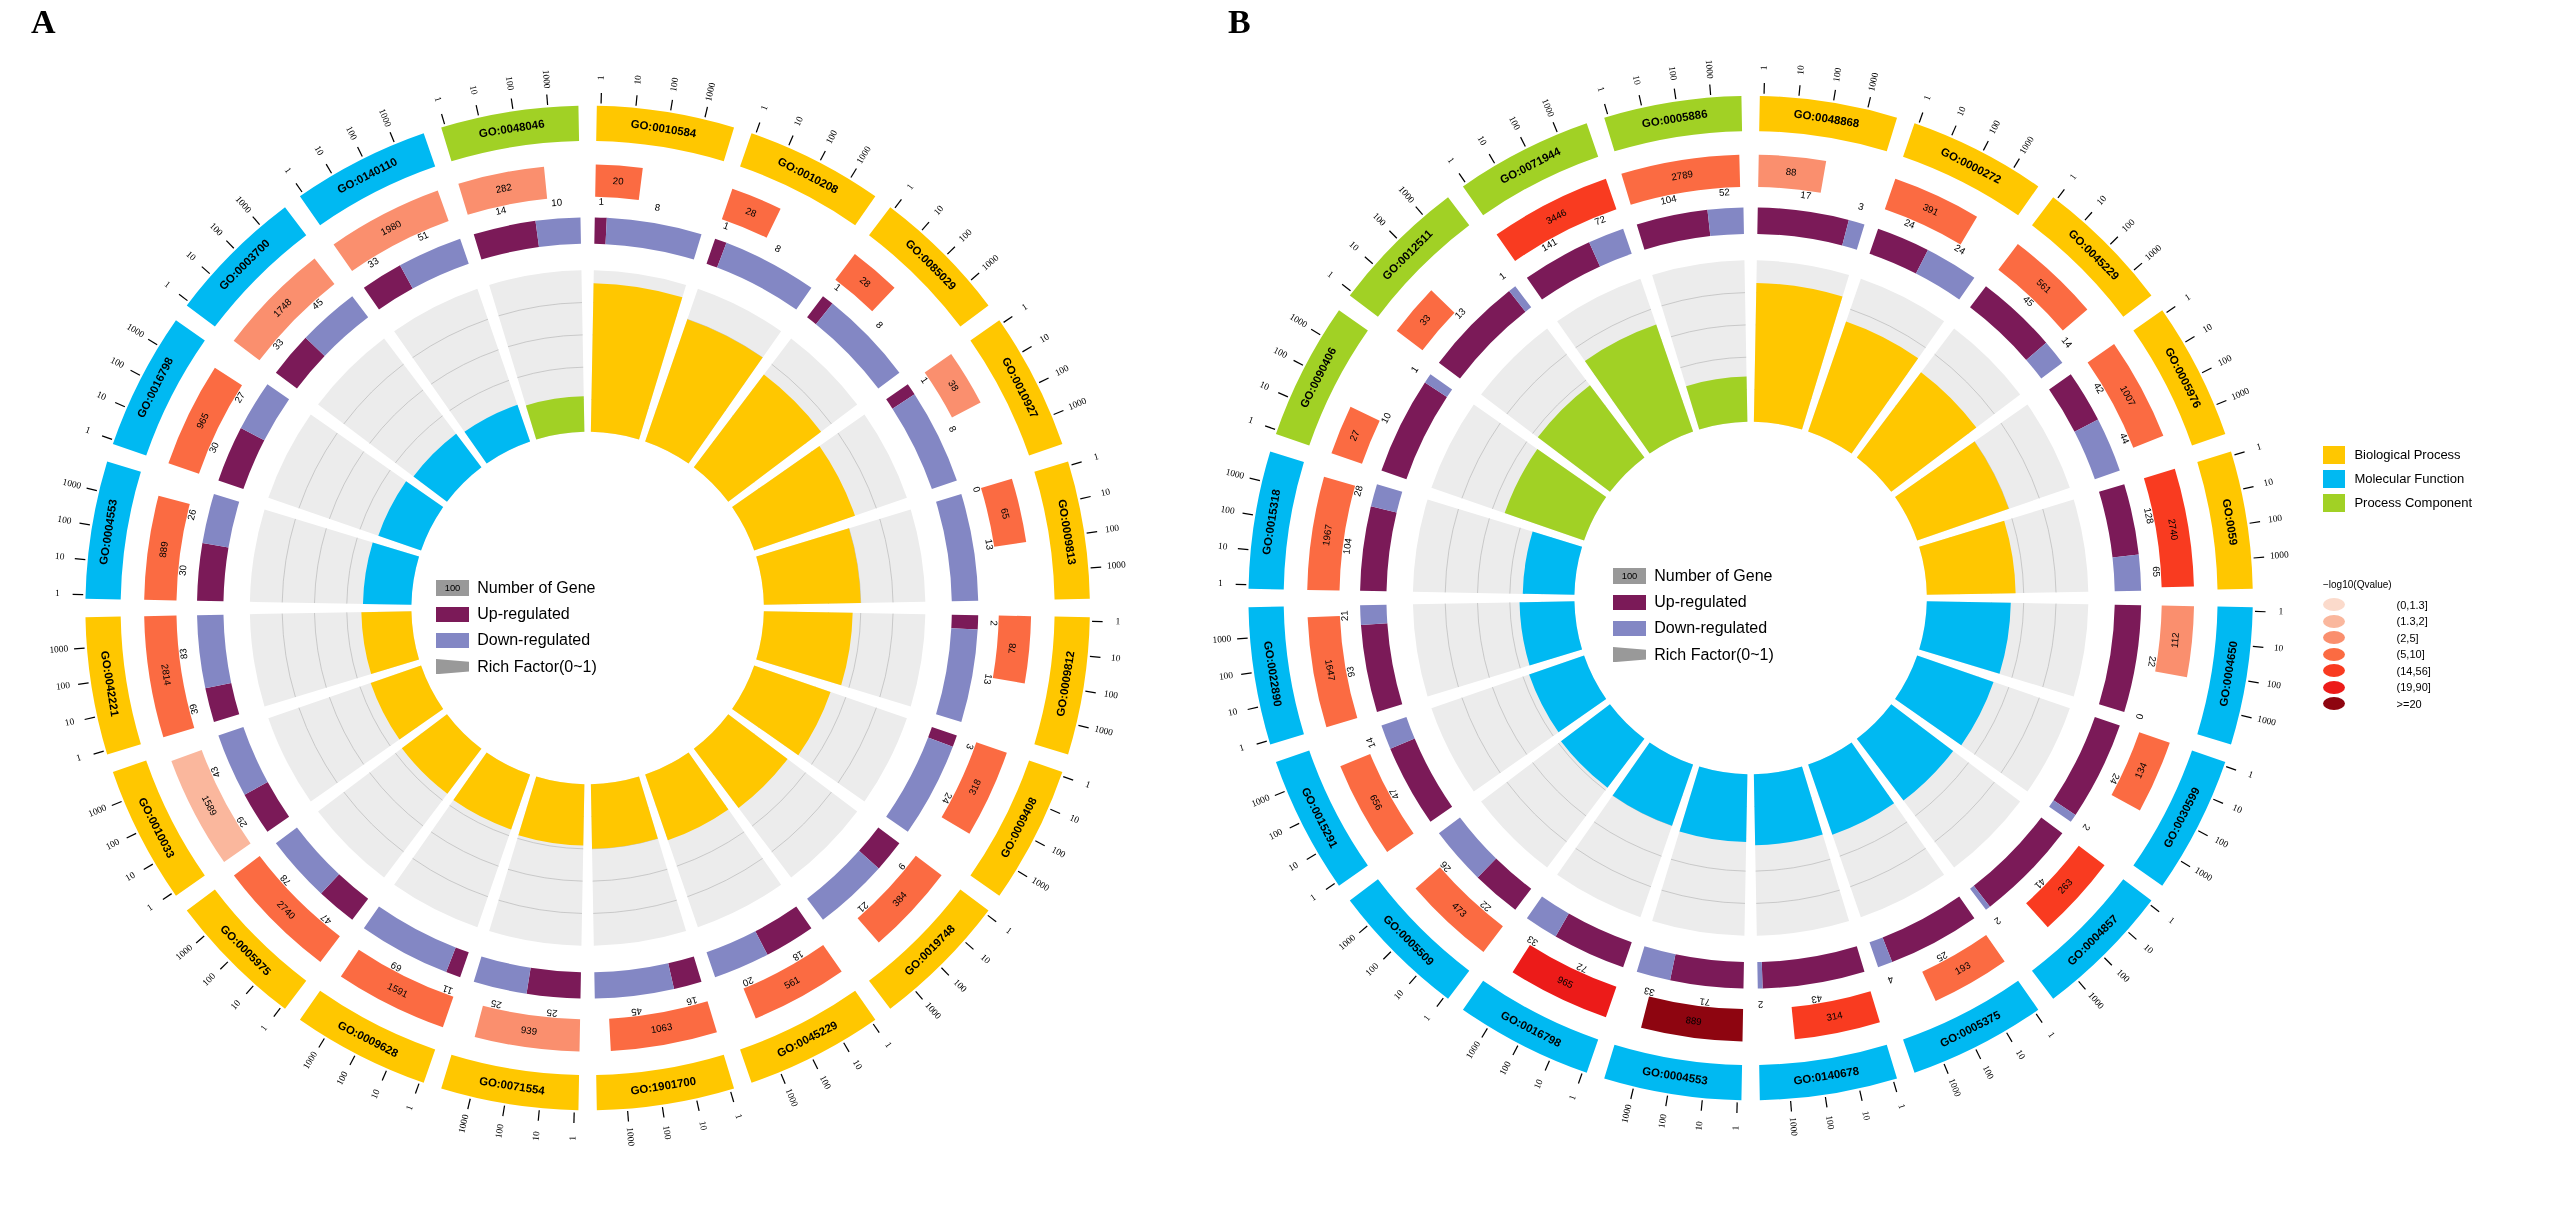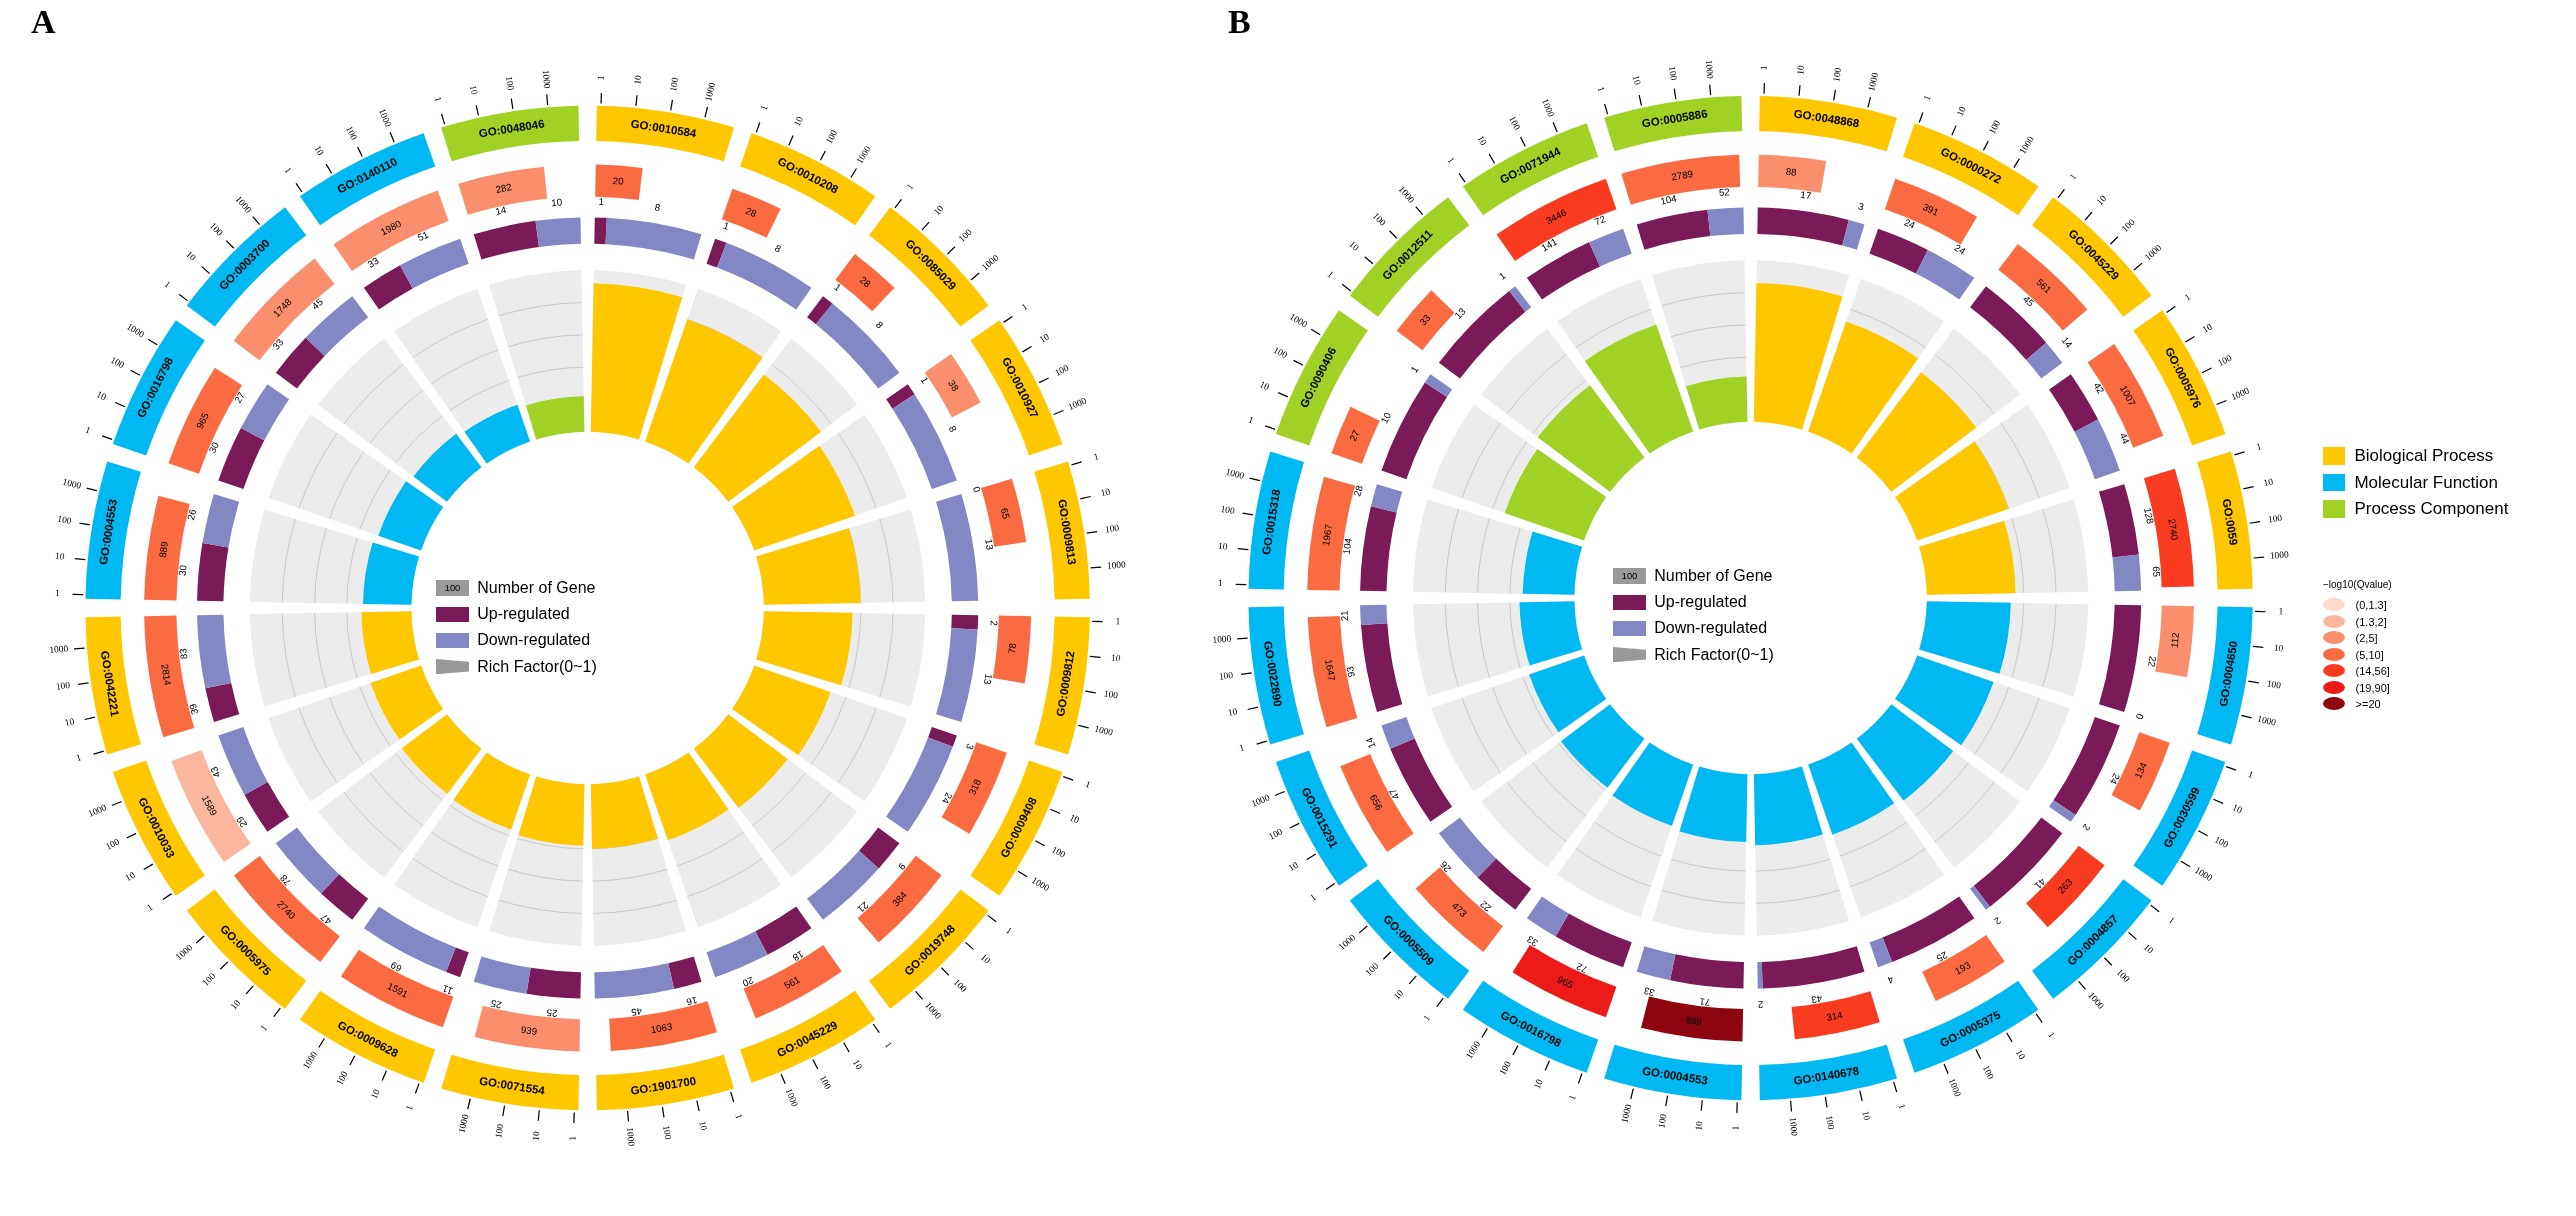--- a/index.html
+++ b/index.html
@@ -16,24 +16,24 @@
   .go-label{font-size:19.5px;font-weight:bold;fill:#000;}
   .tick-label{font-size:16px;fill:#000;font-family:"Liberation Serif","DejaVu Serif",serif;}
   .cnt-label{font-size:16.5px;fill:#000;}
   .ring-bg{fill:#ececec;}
   .grid-arc{fill:none;stroke:#b9b9b9;stroke-width:1.2;}
   .tick-line{stroke:#000;stroke-width:2.1;}
   .legend-box{position:absolute;}
   #legend-right{left:2323px;top:446px;width:253px;}
   .lg-row{display:flex;align-items:center;margin-bottom:6.5px;}
   .lg-swatch{width:22px;height:17.6px;margin-right:9.4px;flex:none;}
-  .lg-text{font-size:17px;white-space:nowrap;}
+  .lg-text{font-size:13px;white-space:nowrap;}
   #qlegend{position:absolute;left:2323px;top:579px;width:253px;}
   .q-title{font-size:10px;margin-bottom:8.2px;}
-  .q-row{display:flex;align-items:flex-end;margin-bottom:3.5px;}
+  .q-row{display:flex;align-items:center;margin-bottom:3.5px;gap:41px;}
   .q-dot{width:22px;height:13px;border-radius:50%;margin-right:10.6px;flex:none;}
   .q-text{font-size:11px;}
   .center-legend{position:absolute;}
   .cl-row{display:flex;align-items:center;margin-bottom:8.2px;}
   .cl-swatch{width:33px;height:15.3px;margin-right:8.2px;flex:none;display:flex;
              align-items:center;justify-content:center;font-size:9.4px;color:#000;}
   .cl-wedge{width:33px;height:15.3px;margin-right:8.2px;flex:none;}
   .cl-text{font-size:16px;white-space:nowrap;}
   #center-legend-a{left:436px;top:579px;}
   #center-legend-b{left:1613px;top:567px;}

